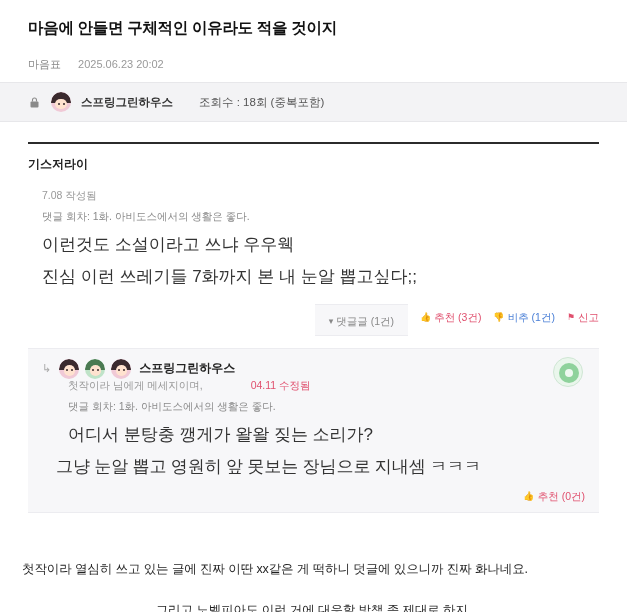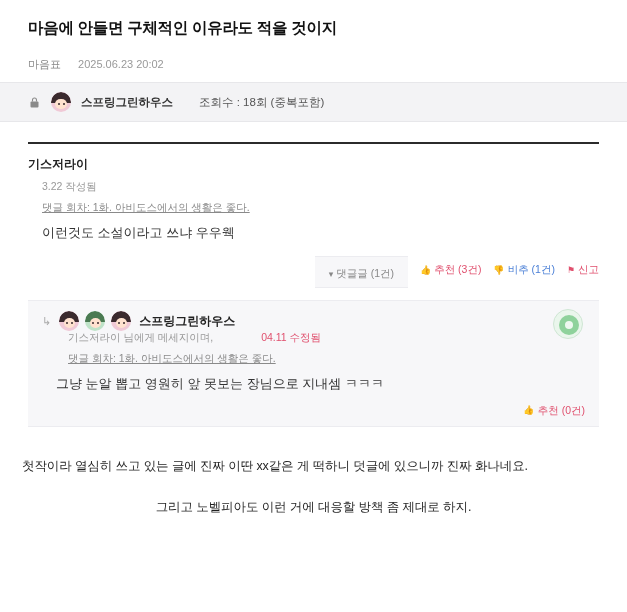--- a/index.html
+++ b/index.html
@@ -75,25 +75,25 @@
   .avatar.green { background:#bfe3c8; }
   .avatar.green .hair { background:#4b7a52; }
   .info-bar .nick { color:#333; font-weight:bold; }
   .info-bar .views { color:#555; margin-left: 16px; }
 
   
   .comments { padding: 14px 28px 10px 28px; }
   .hr-thick { border-top: 2px solid #2b2b2b; margin: 6px 0 0 0; }
 
   .comment { padding: 12px 0 6px 0; }
-  .c-nick { font-size: 12px; font-weight: bold; color: #222; margin-bottom: 7px; }
+  .c-nick { font-size: 12px; font-weight: bold; color: #222; margin-bottom: 16px; }
   .c-sub { font-size: 10.5px; color: #999; margin: 0 0 6px 14px; }
   .c-sub .edit-link { color:#e0506e;margin-left:45px; }
-  .c-line { font-size: 13px; color: #333; margin: 0 0 7px 14px; line-height: 1.5; }
-  .c-line.small { font-size: 10.5px; color:#8a8a8a;text-decoration:underline; }
+  .c-line { font-size: 17px; color: #333; margin: 0 0 7px 14px; line-height: 1.5; }
+  .c-line.small { font-size: 10.5px; color:#8a8a8a; }
 
   .c-actions {
     display: flex;
     justify-content: flex-end;
     align-items: center;
     gap: 12px;
     font-size: 10.5px;
     color: #9a9a9a;
     padding: 3px 0 2px 0;
   }
@@ -132,21 +132,21 @@
     border-radius:50%; background:#fff; opacity:.85;
   }
   .reply-actions { justify-content: flex-end; }
 
   
   .body-text { padding: 20px 22px 24px 22px; }
   .body-text p {
     font-size: 12.5px;
     color: #1f1f1f;
     line-height: 1.55;
-    margin: 0 0 22px 0;
+    margin: 17px 0 22px 0;
     letter-spacing: -0.1px;
   }
   .body-text p:last-child { margin-bottom: 0; text-align: center; }
 </style>
 </head>
 <body>
 
 <div class="page">
 
   <div class="post-header">
@@ -172,23 +172,24 @@
     </span>
     <span class="nick">스프링그린하우스</span>
     <span class="views">조회수 : 18회 (중복포함)</span>
   </div>
 
   <div class="comments">
     <div class="hr-thick"></div>
 
     <div class="comment">
       <div class="c-nick">기스저라이</div>
-      <div class="c-sub">3.22 작성됨</div>
+      <div class="c-sub">7.08 작성됨</div>
       <div class="c-line small">댓글 회차: 1화. 아비도스에서의 생활은 좋다.</div>
       <div class="c-line">이런것도 소설이라고 쓰냐 우우웩</div>
+      <div class="c-line">진심 이런 쓰레기들 7화까지 본 내 눈알 뽑고싶다;;</div>
 
       <div class="c-actions">
         <span class="act reply">
           <span class="glyph">▾</span>
           <span>댓글글 (1건)</span>
         </span>
         <span class="act up">
           <span class="glyph">👍</span>
           <span>추천 (3건)</span>
         </span>
@@ -225,25 +226,26 @@
         <span class="avatar">
           <span class="hair"></span>
             <span class="face"></span>
           <span class="eyeL"></span>
             <span class="eyeR"></span>
         </span>
         <span class="c-nick" style="margin:0 0 0 2px;">스프링그린하우스</span>
       </div>
 
       <div class="c-sub" style="margin-left:26px;">
-        <span>기스저라이 님에게 메세지이며,</span>
+        <span>첫작이라 님에게 메세지이며,</span>
         <span class="edit-link">04.11 수정됨</span>
       </div>
       <div class="c-line small" style="margin-left:26px;">댓글 회차: 1화. 아비도스에서의 생활은 좋다.</div>
-      <div class="c-line" style="">그냥 눈알 뽑고 영원히 앞 못보는 장님으로 지내셈 ㅋㅋㅋ</div>
+      <div class="c-line" style="margin-left:26px;">어디서 분탕충 깽게가 왈왈 짖는 소리가?</div>
+      <div class="c-line" style="font-family:Liberation Serif, serif;">그냥 눈알 뽑고 영원히 앞 못보는 장님으로 지내셈 ㅋㅋㅋ</div>
 
       <div class="c-actions reply-actions">
         <span class="act up">
           <span class="glyph">👍</span>
           <span>추천 (0건)</span>
         </span>
       </div>
     </div>
   </div>
 

